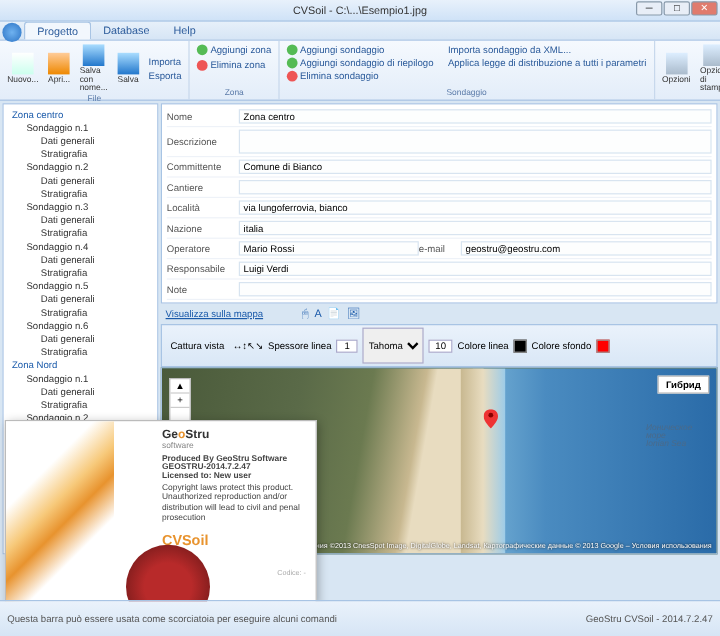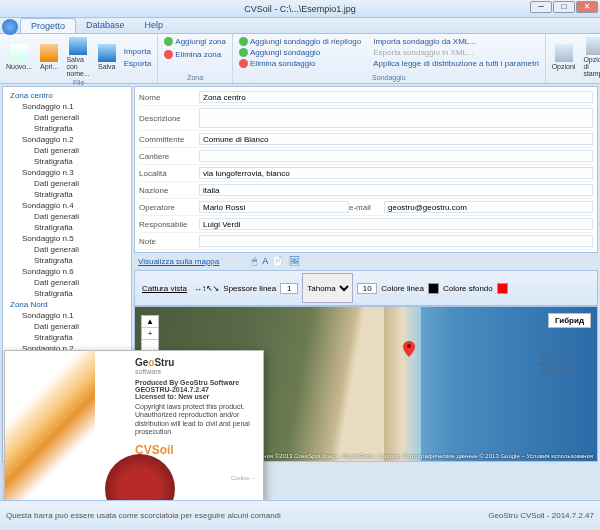--- a/index.html
+++ b/index.html
@@ -31,21 +31,21 @@
 .tree .g{ color:#1a5aaa;}
 .main{ flex:1; display:flex; flex-direction:column; margin:2px 2px 2px 0;}
 .form{ background:#fff; border:1px solid #a8c4e4; padding:2px 4px; font-size:8px;}
 .frow{ display:flex; align-items:center; border-bottom:1px solid #eef2f8; padding:2px 0;}
 .frow .flbl{ width:60px; color:#555;}
 .frow .fval{ flex:1; background:#fdfefe; border:1px solid #d8e4f0; padding:1px 3px; height:12px; font-size:8px;}
 .frow .flbl2{ width:35px; text-align:left; padding-right:4px; color:#555;}
 .maplink{ padding:3px 4px; }
 .maplink a{ color:#1a5aaa; text-decoration:underline; font-size:8px;}
 .maptool{ background:linear-gradient(#eaf2fb,#d9e7f6); border:1px solid #a8c4e4; display:flex; align-items:center; gap:4px; padding:2px 4px; font-size:8px;}
-.maptool .mtbtn{ padding:1px 3px;text-decoration:underline;}
+.maptool .mtbtn{ padding:1px 3px;}
 .maptool input{ width:18px; height:11px; font-size:8px; border:1px solid #aac; text-align:center;}
 .maptool select{ height:30px; font-size:8px; border:1px solid #aac;}
 .maptool .sw{ width:11px; height:11px; border:1px solid #999; display:inline-block;}
 .map{ flex:1; background:#3a5a3a; position:relative; border:1px solid #a8c4e4; overflow:hidden;}
 .map .land{ position:absolute; left:0; top:0; width:58%; height:100%; background:linear-gradient(100deg,#4a5a3a 0%,#5a6a48 40%,#6b7a50 60%,#c8b890 75%,#e8dcc0 78%);}
 .map .sea{ position:absolute; right:0; top:0; width:44%; height:100%; background:linear-gradient(90deg,#7ab4d8 0%,#4a8bc0 30%,#2a6ba8 100%);}
 .map .beach{ position:absolute; left:54%; top:0; width:8%; height:100%; background:linear-gradient(90deg,#c8b890,#e8dcc0,#9ecce8);}
 .map .pin{ position:absolute; left:58%; top:22%; width:12px; height:16px;}
 .map .zoom{ position:absolute; left:6px; top:8px; width:18px; background:#fff; border:1px solid #bbb; font-size:8px;}
 .map .zoom div{ border-bottom:1px solid #ccc; text-align:center; padding:1px 0;}
@@ -123,34 +123,33 @@
         </div>
     </div>
     <div class="lbl">Zona</div>
   </div>
   <div class="rgroup">
     <div class="row" style="flex-direction:column;align-items:flex-start;gap:0">
       <div style="display:flex;gap:8px">
         <div style="display:flex;flex-direction:column">
           <div class="rlink">
               <span class="dot" style="background:#5b5"></span>
-              <span>Aggiungi sondaggio di riepilogo</span>
+              <span>Aggiungi sondaggio</span>
             </div>
           <div class="rlink">
               <span class="dot" style="background:#5b5"></span>
-              <span>Aggiungi sondaggio</span>
+              <span>Aggiungi sondaggio di riepilogo</span>
             </div>
           <div class="rlink">
               <span class="dot" style="background:#e55"></span>
               <span>Elimina sondaggio</span>
             </div>
         </div>
         <div style="display:flex;flex-direction:column">
           <div class="rlink">Importa sondaggio da XML...</div>
-          <div class="rlink" style="color:#aaa">Esporta sondaggio in XML...</div>
           <div class="rlink">Applica legge di distribuzione a tutti i parametri</div>
         </div>
       </div>
     </div>
     <div class="lbl">Sondaggio</div>
   </div>
   <div class="rgroup">
     <div class="row">
       <div class="rbtn">
           <div class="ic ic-opt"></div>

